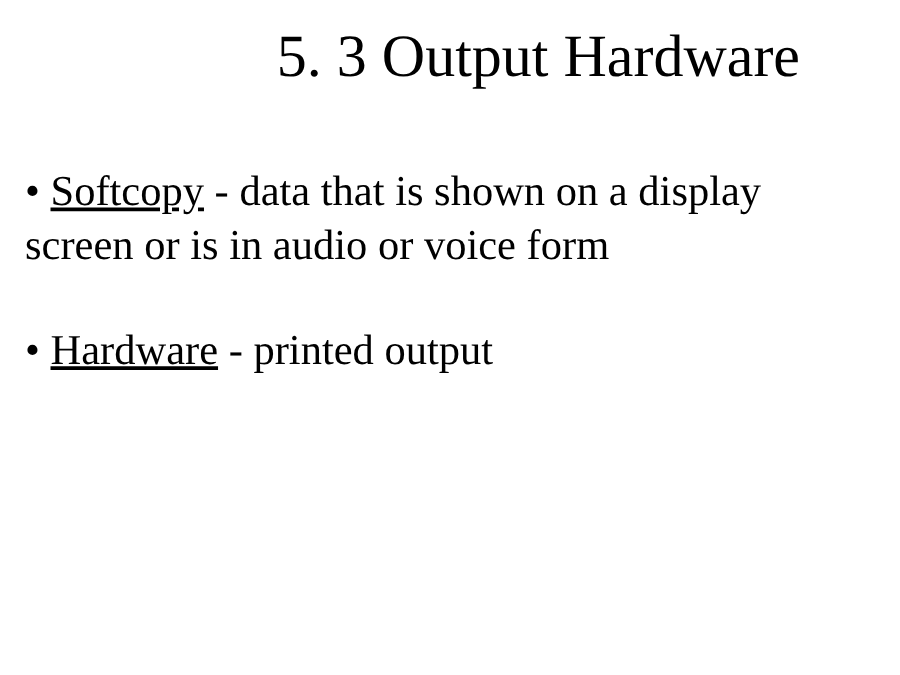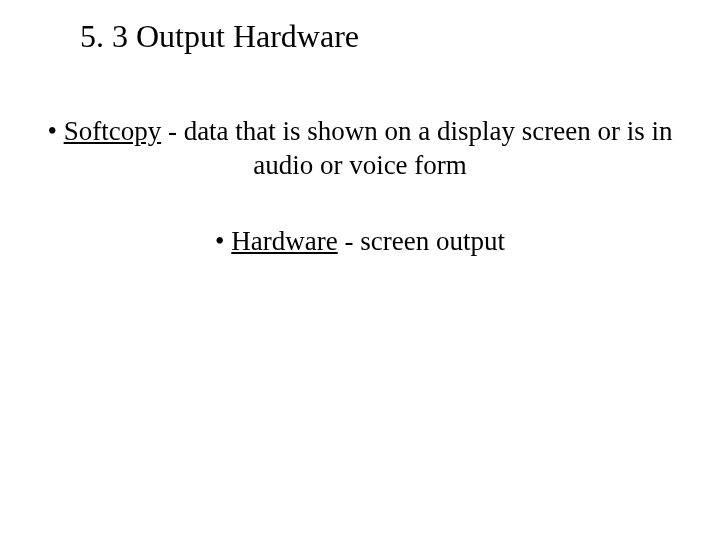--- a/index.html
+++ b/index.html
@@ -9,41 +9,40 @@
     }
     body {
       width: 720px;
       height: 540px;
       background: #ffffff;
       font-family: "Times New Roman", Times, serif;
       color: #000000;
       padding: 18px 20px 20px 20px;
     }
     .slide-title {
-      text-align: left;
-      font-size: 32px;
+      text-align: right;
+      font-size: 48px;
       font-weight: normal;
       margin-bottom: 60px;
       padding-left: 60px;
       padding-right: 60px;
     }
     .bullet-item {
-      font-size: 27px;
+      font-size: 34px;
       line-height: 1.25;
       margin-bottom: 42px;
-      text-align: center;
     }
     .underline {
       text-decoration: underline;
     }
   </style>
 </head>
 <body>
 
 <h1 class="slide-title">5. 3 Output Hardware</h1>
 
 <div class="bullet-item">
   <span>• </span><span class="underline">Softcopy</span><span> - data that is shown on a display screen or is in audio or voice form</span>
 </div>
 
 <div class="bullet-item">
-  <span>• </span><span class="underline">Hardware</span><span> - screen output</span>
+  <span>• </span><span class="underline">Hardware</span><span> - printed output</span>
 </div>
 
 </body></html>

